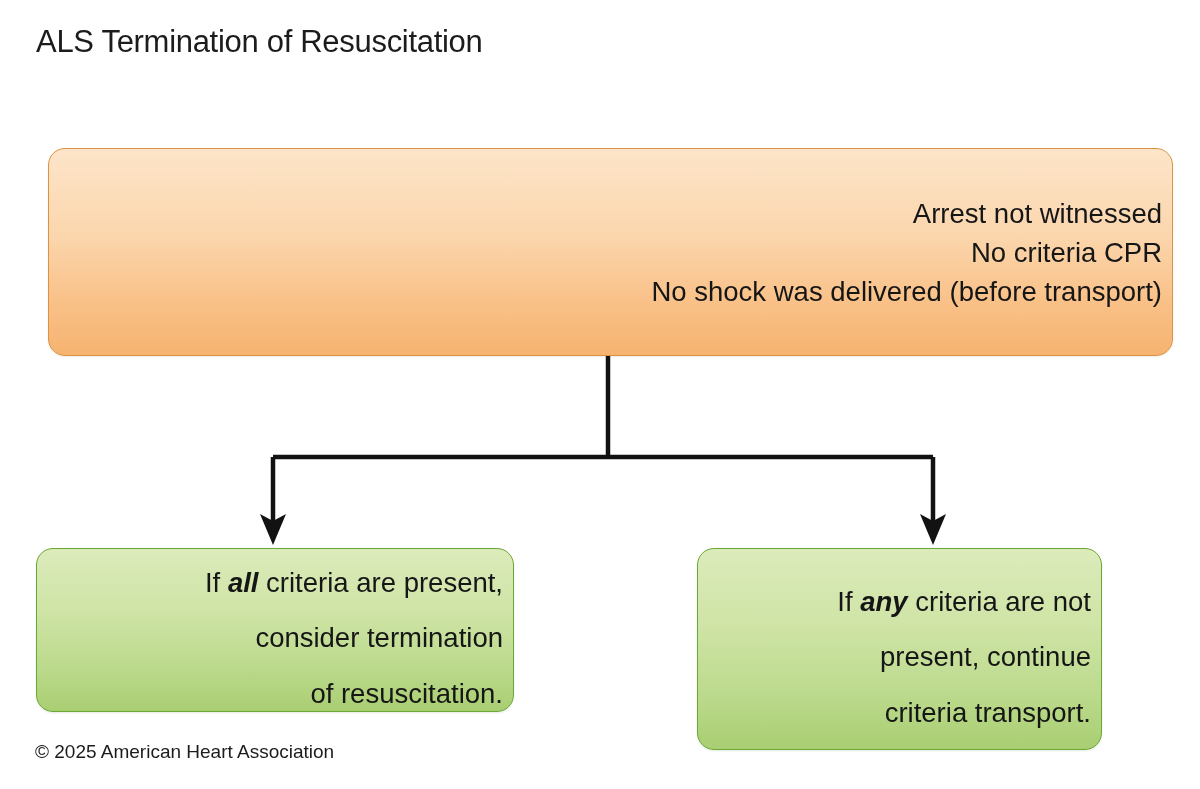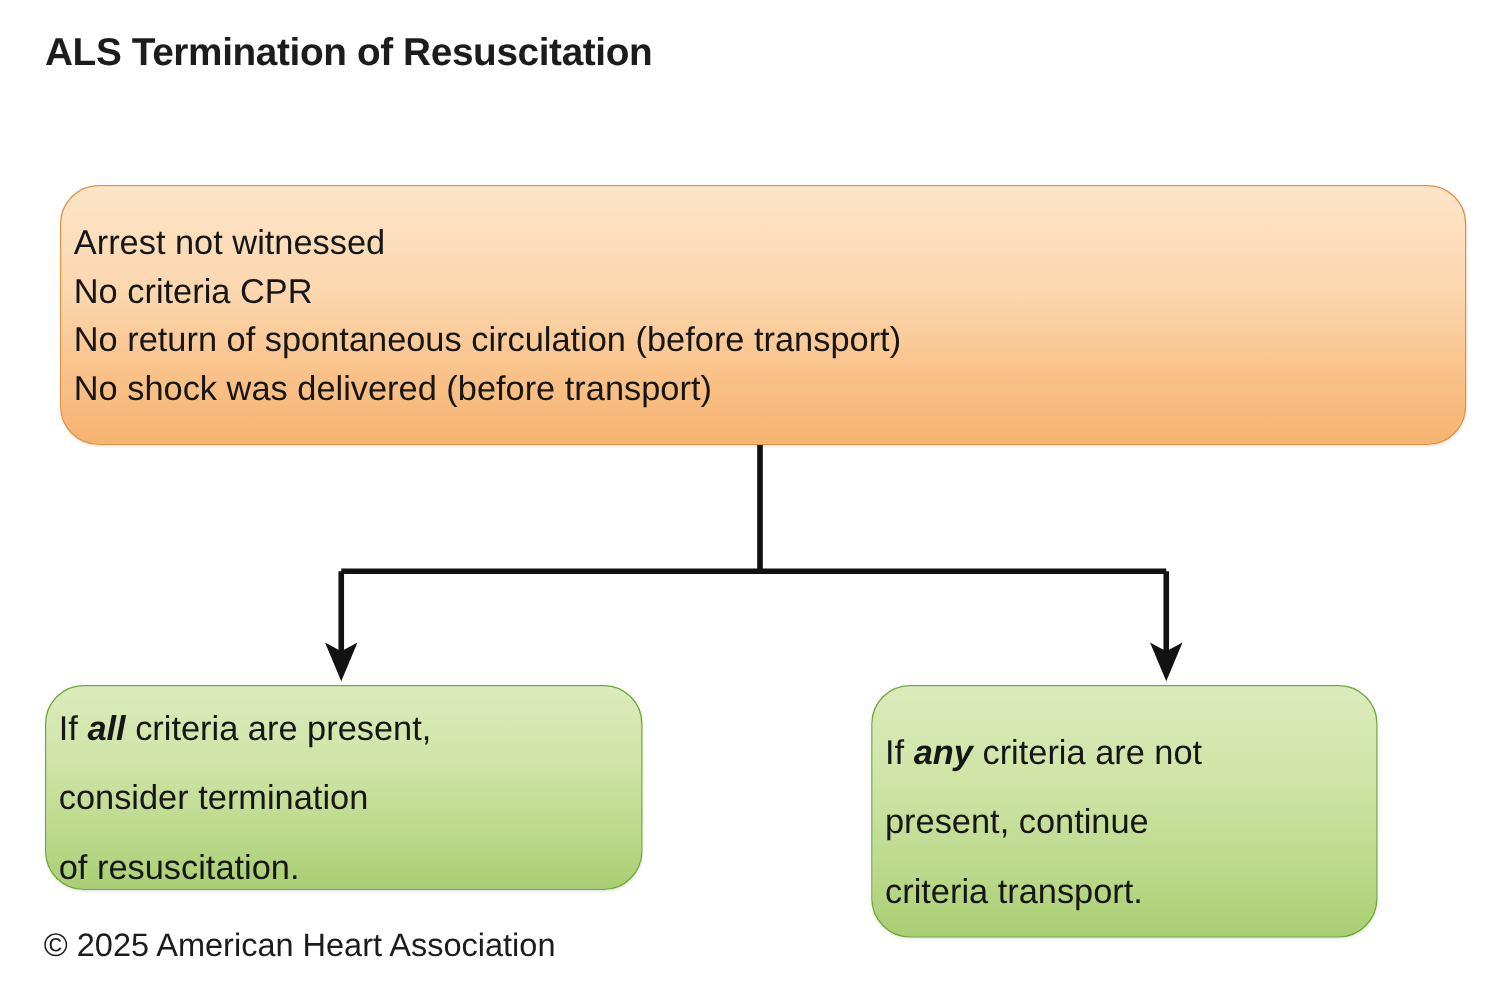--- a/index.html
+++ b/index.html
@@ -23,35 +23,35 @@
     width: 1200px;
     height: 789px;
   }
 
   
   .page-title {
     position: absolute;
     left: 36px;
     top: 24px;
     font-size: 31px;
-    font-weight: bold;
+    font-weight: normal;
     letter-spacing: -0.3px;
     color: #1c1c1c;
     white-space: nowrap;
   }
 
   
   .node {
     position: absolute;
     box-sizing: border-box;
     display: flex;
     align-items: center;
     justify-content: center;
-    text-align: left;
-    border-radius: 31px;
+    text-align: right;
+    border-radius: 17px;
   }
 
   .node .lines {
     width: 100%;
     padding: 0 10px;
     box-sizing: border-box;
   }
 
   .node .line {
     display: block;
@@ -115,38 +115,37 @@
     width: 1200px;
     height: 215px;
     pointer-events: none;
   }
 
   
   .copyright {
     position: absolute;
     left: 35px;
     top: 741px;
-    font-size: 26px;
+    font-size: 19px;
     font-weight: normal;
     color: #1c1c1c;
     white-space: nowrap;
   }
 </style>
 </head>
 <body>
 
 <div class="canvas">
 
   <div class="page-title">ALS Termination of Resuscitation</div>
 
   <div class="node node-criteria">
     <div class="lines">
       <span class="line">Arrest not witnessed</span>
       <span class="line">No criteria CPR</span>
-      <span class="line">No return of spontaneous circulation (before transport)</span>
       <span class="line">No shock was delivered (before transport)</span>
     </div>
   </div>
 
   <svg class="connector" viewBox="0 0 1200 215" width="1200" height="215">
     <g fill="none" stroke="#121212" stroke-width="4.5" stroke-linecap="butt">
       <path d="M 608 16 L 608 117"></path>
       <path d="M 273 117 L 933 117"></path>
       <path d="M 273 117 L 273 190"></path>
       <path d="M 933 117 L 933 190"></path>

